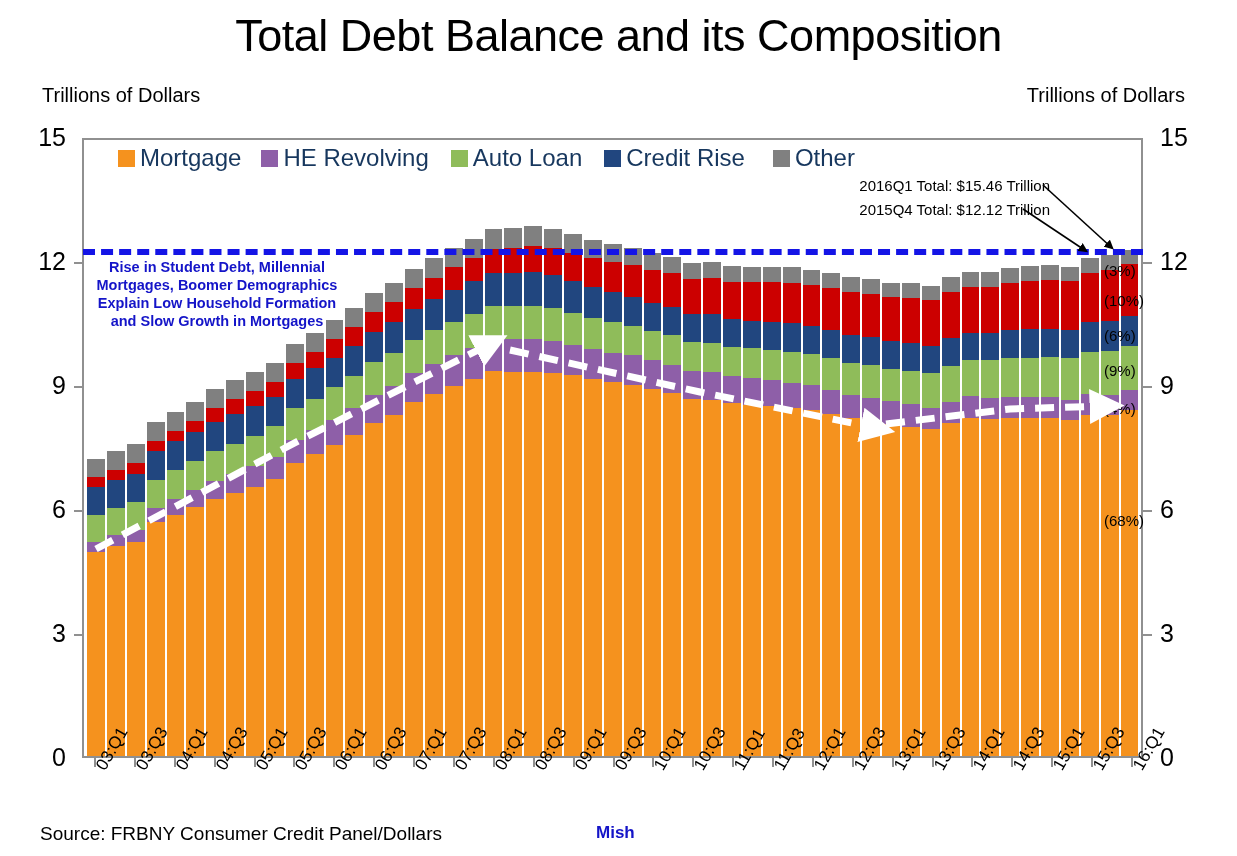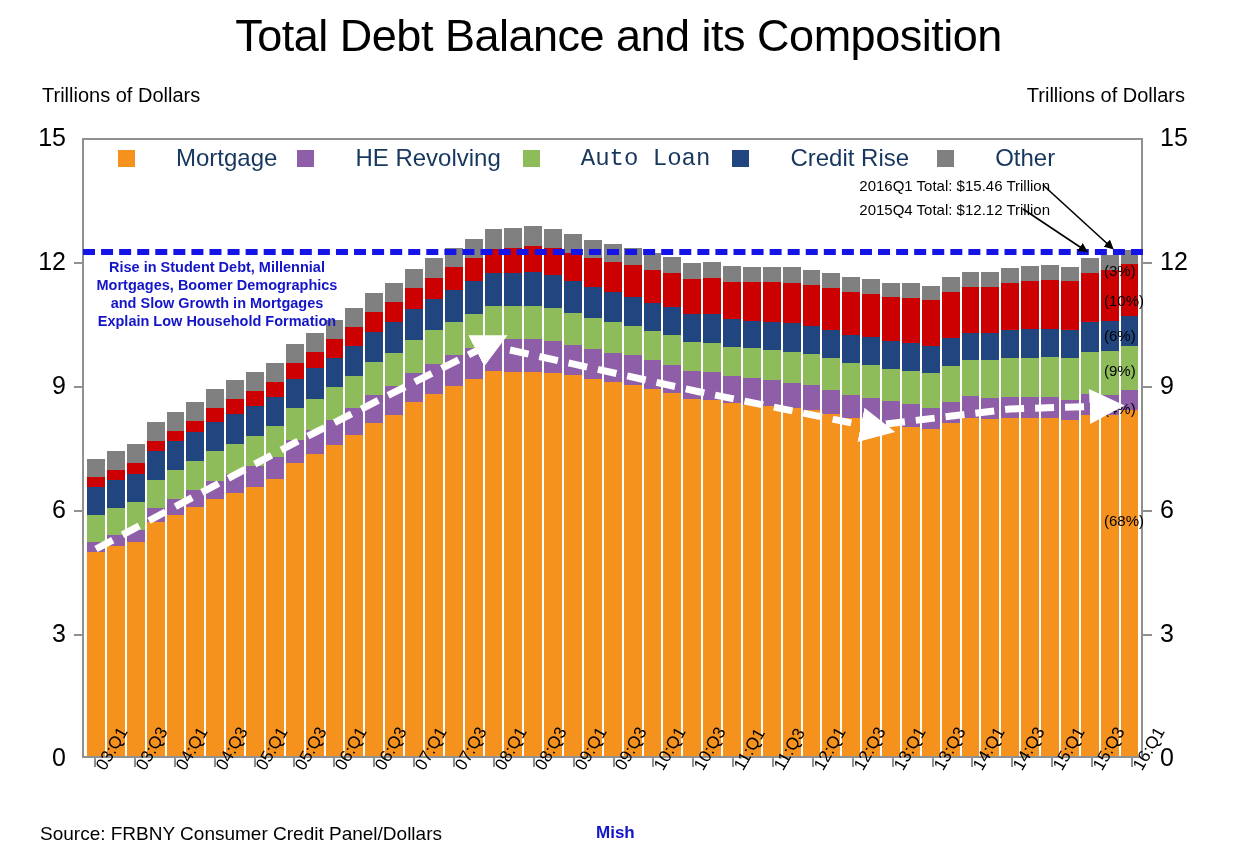--- a/index.html
+++ b/index.html
@@ -56,21 +56,21 @@
         transform:rotate(-60deg);transform-origin:left top;}
   .xtick{position:absolute;top:0;width:2px;height:9px;background:#909090;}
 
   #source{position:absolute;left:40px;top:823px;font-size:19px;}
   #mish{position:absolute;left:596px;top:823px;font-size:17px;font-weight:bold;color:#1414C8;}
 
   
   #legend{position:absolute;left:118px;top:144px;display:flex;align-items:center;gap:0;}
   .lg-item{display:flex;align-items:center;white-space:nowrap;}
   .lg-sw{width:17px;height:17px;margin-right:5px;}
-  .lg-tx{font-size:24px;color:#17375E;margin-left:36px;}
+  .lg-tx{font-size:24px;color:#17375E;}
 
   #overlay{position:absolute;left:0;top:0;width:1237px;height:856px;pointer-events:none;}
 </style>
 </head>
 <body>
 
 <div id="chart-title">Total Debt Balance and its Composition</div>
 
 <div class="unit-label" id="unit-left">Trillions of Dollars</div>
 <div class="unit-label" id="unit-right">Trillions of Dollars</div>
@@ -533,42 +533,42 @@
 
 <div id="legend">
     <div class="lg-item" style="margin-left: 0px;">
       <span class="lg-sw" style="background: rgb(245, 146, 30);"></span>
       <span class="lg-tx">Mortgage</span>
     </div>
     <div class="lg-item" style="margin-left: 20px;">
       <span class="lg-sw" style="background: rgb(142, 95, 168);"></span>
       <span class="lg-tx">HE Revolving</span>
     </div>
-    <div class="lg-item" style="margin-left: 22px; font-family: Liberation Mono, monospace;">
+    <div class="lg-item" style="margin-left: 22px;">
       <span class="lg-sw" style="background: rgb(143, 188, 90);"></span>
       <span class="lg-tx">Auto Loan</span>
     </div>
     <div class="lg-item" style="margin-left: 22px;">
       <span class="lg-sw" style="background: rgb(33, 70, 127);"></span>
       <span class="lg-tx">Credit Rise</span>
     </div>
     <div class="lg-item" style="margin-left: 28px;">
       <span class="lg-sw" style="background: rgb(128, 128, 128);"></span>
       <span class="lg-tx">Other</span>
     </div>
   </div>
 
 <div id="peak-note">
 </div>
 
 <div id="rise-note">
   <div>Rise in Student Debt,  Millennial</div>
   <div>Mortgages, Boomer Demographics</div>
+  <div>Explain Low Household Formation</div>
   <div>and Slow Growth in Mortgages</div>
-  <div>Explain Low Household Formation</div>
 </div>
 
 <div class="callout" id="callout-2016">2016Q1 Total: $15.46 Trillion</div>
 <div class="callout" id="callout-2015">2015Q4 Total: $12.12 Trillion</div>
 
 <div id="pcts">
     <div class="pct" style="top: 262px;">(3%)</div>
     <div class="pct" style="top: 292px;">(10%)</div>
     <div class="pct" style="top: 327px;">(6%)</div>
     <div class="pct" style="top: 362px;">(9%)</div>

